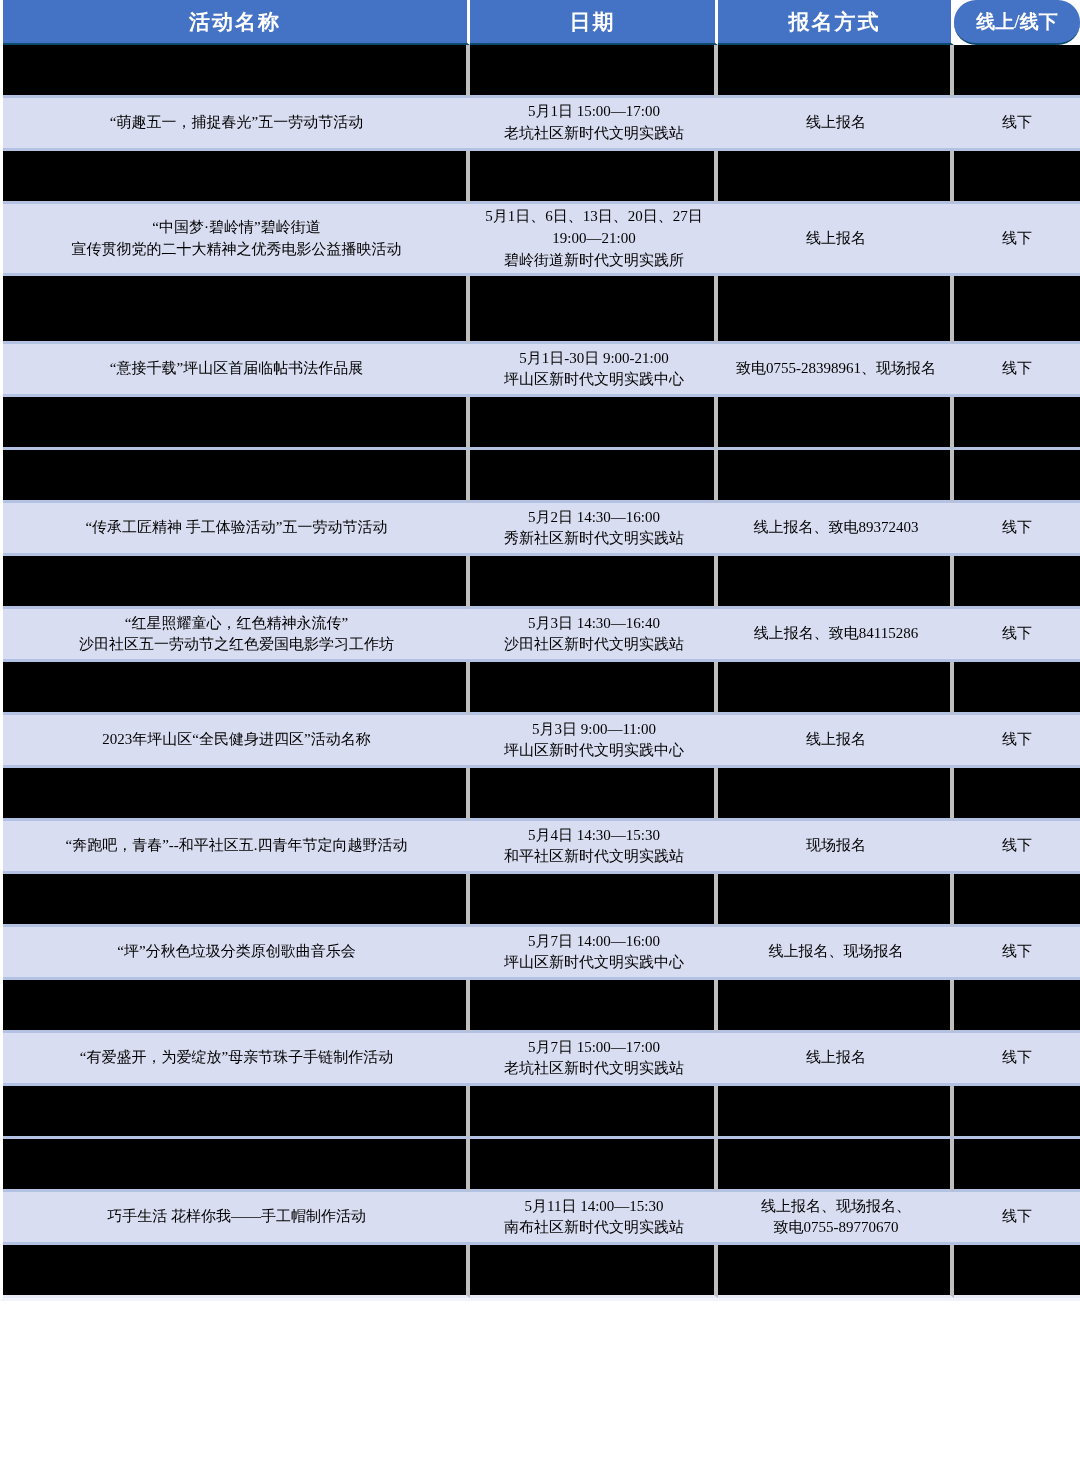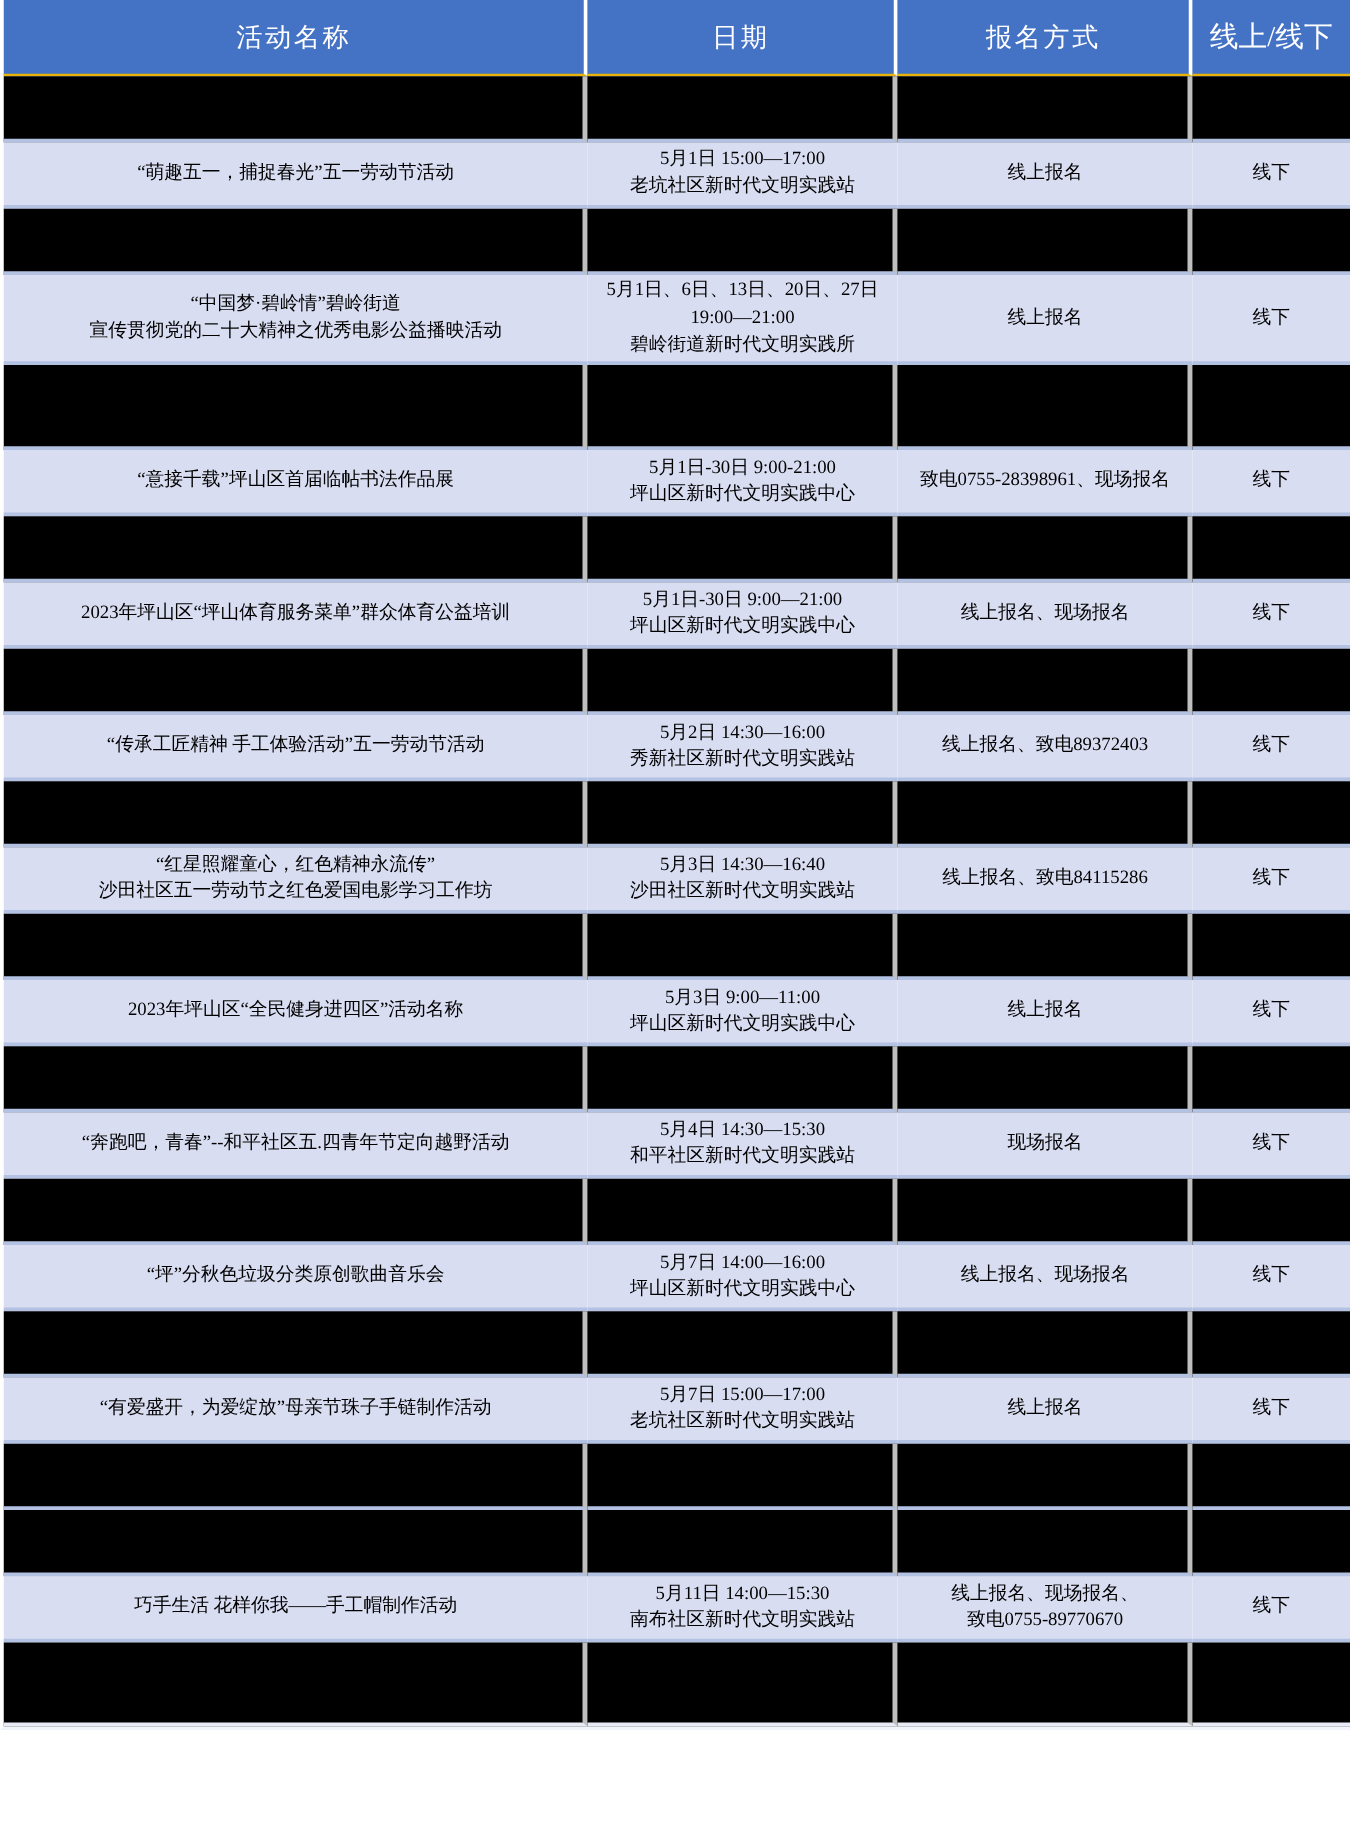--- a/index.html
+++ b/index.html
@@ -18,32 +18,32 @@
     table-layout: fixed;
     border-collapse: separate;
     border-spacing: 0;
   }
   col.c-name { width: 467px; }
   col.c-date { width: 248px; }
   col.c-signup { width: 236px; }
   col.c-mode { width: 126px; }
 
   thead th {
-    height: 61px;
+    height: 45px;
     background: var(--header-bg, #4472C4);
     color: var(--header-fg, #ffffff);
     font-size: 21px;
-    font-weight: normal;
+    font-weight: bold;
     letter-spacing: 2px;
     text-align: center;
     vertical-align: middle;
     border-right: 3px solid #ffffff;
-    border-bottom: 2px solid #eab308;
-  }
-  thead th:last-child { border-right: none; font-size: 23px; letter-spacing: 0; }
+    border-bottom: 2px solid #0c4a6e;
+  }
+  thead th:last-child { border-right: none; font-size: 19px; letter-spacing: 0; border-radius: 22px; }
 
   tbody td {
     height: 53px;
     font-size: 15px;
     line-height: 1.45;
     color: #000000;
     text-align: center;
     vertical-align: middle;
     white-space: pre-line;
     padding: 2px 6px;
@@ -118,27 +118,20 @@
 坪山区新时代文明实践中心</td>
     <td>致电0755-28398961、现场报名</td>
     <td>线下</td>
   </tr>
         <tr class="dark">
     <td></td>
     <td></td>
     <td></td>
     <td></td>
   </tr>
-        <tr class="light">
-    <td>2023年坪山区“坪山体育服务菜单”群众体育公益培训</td>
-    <td>5月1日-30日 9:00—21:00
-坪山区新时代文明实践中心</td>
-    <td>线上报名、现场报名</td>
-    <td>线下</td>
-  </tr>
         <tr class="dark">
     <td></td>
     <td></td>
     <td></td>
     <td></td>
   </tr>
         <tr class="light">
     <td>“传承工匠精神 手工体验活动”五一劳动节活动</td>
     <td>5月2日 14:30—16:00
 秀新社区新时代文明实践站</td>

